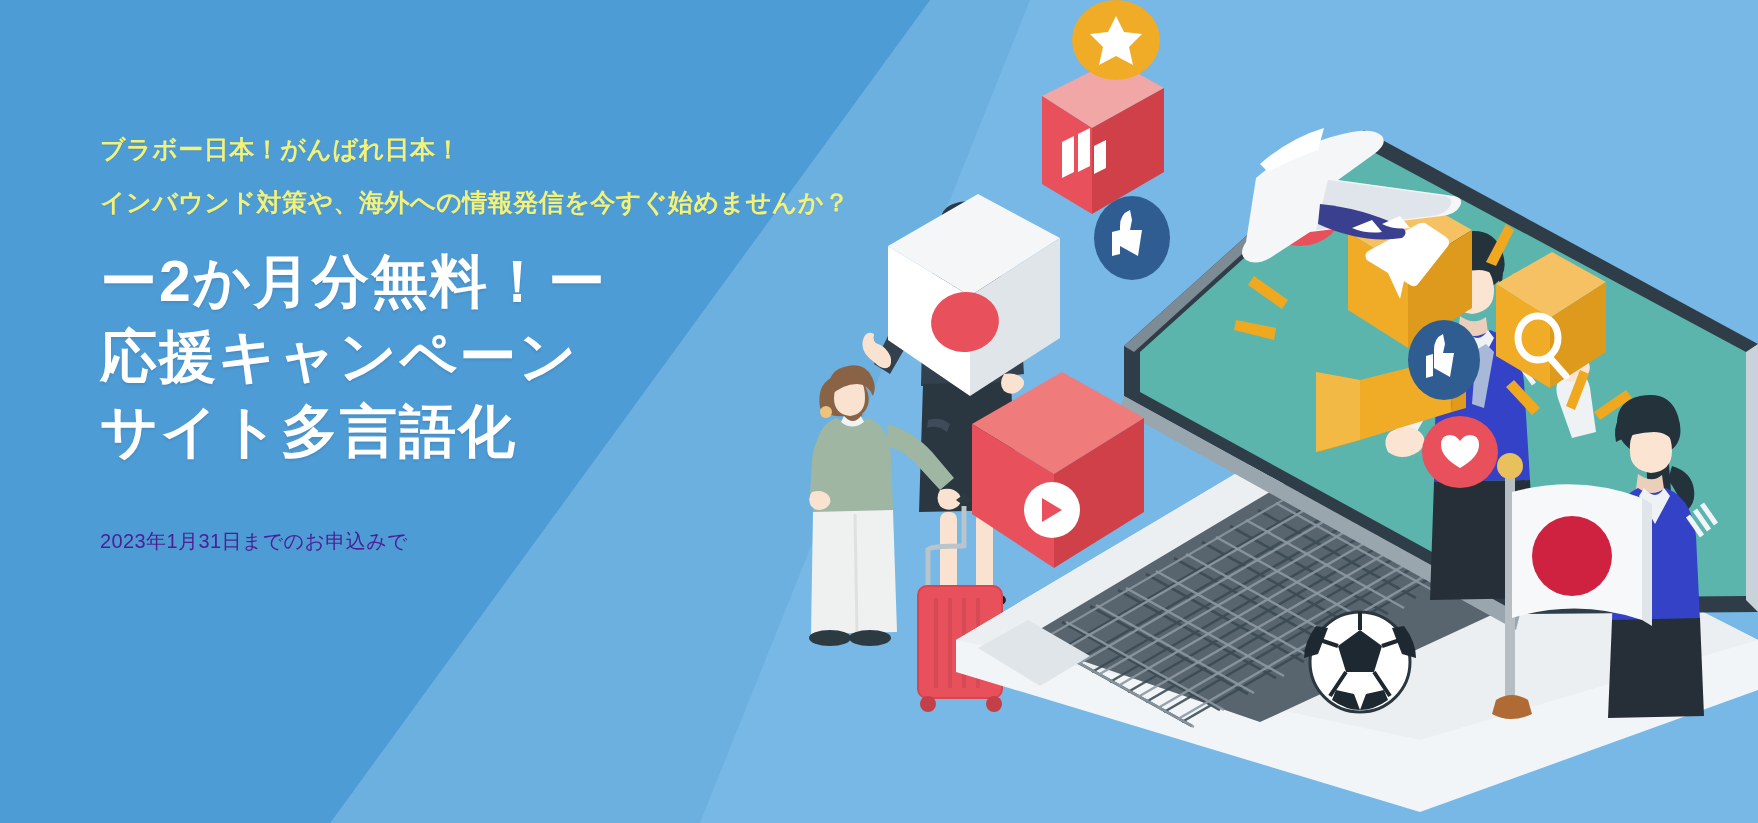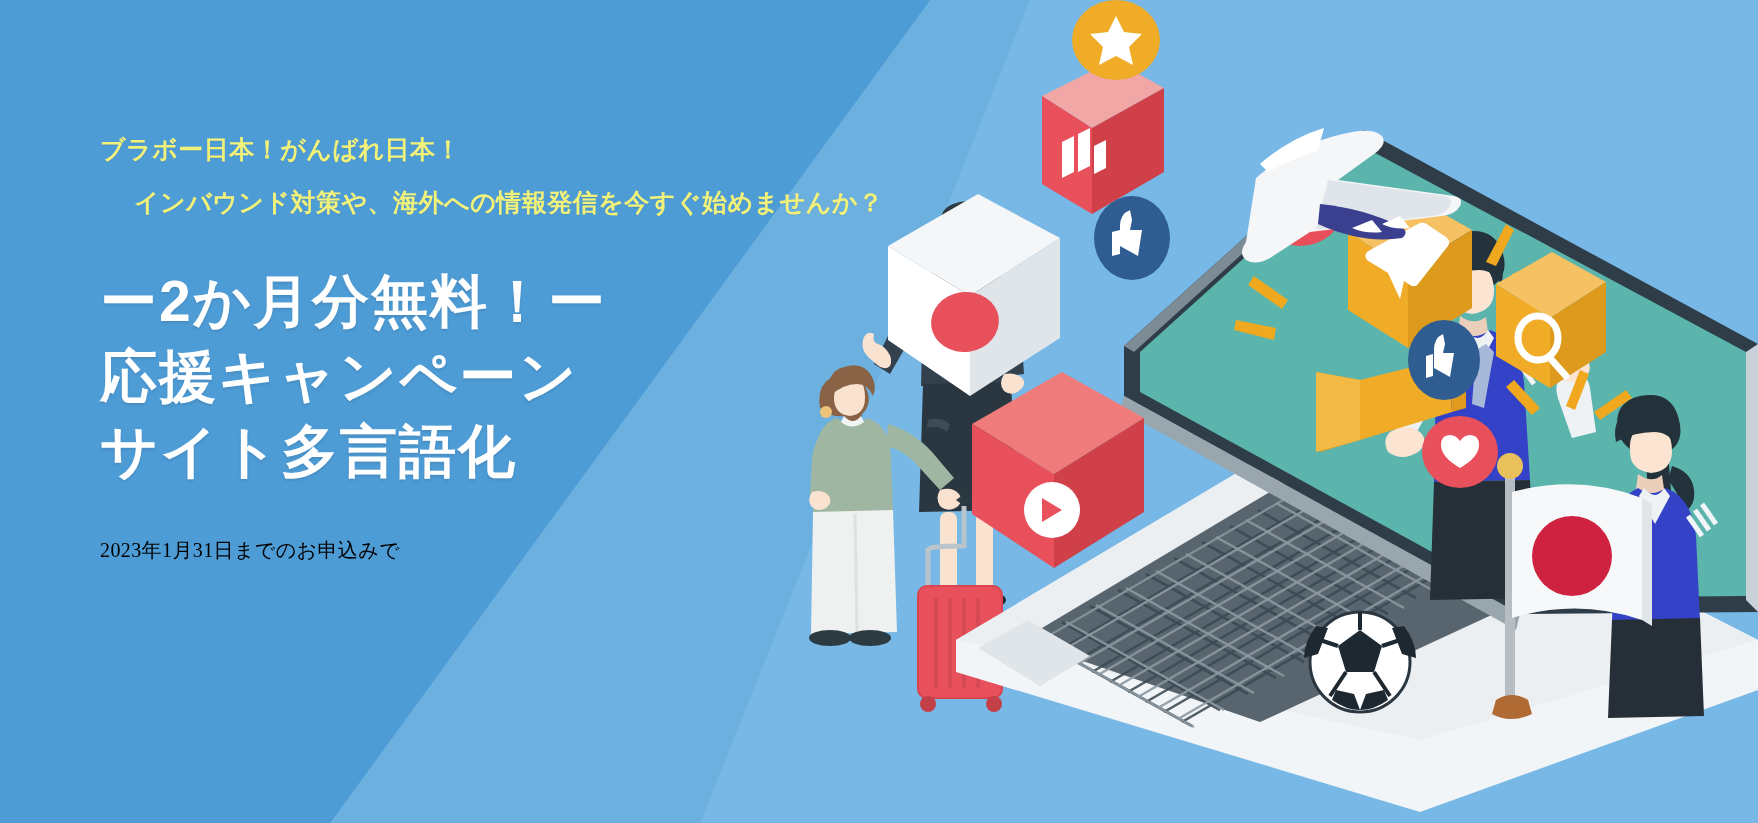--- a/index.html
+++ b/index.html
@@ -30,28 +30,28 @@
     background:#4e9cd6;
     clip-path: polygon(0 0, 930px 0, 330px 823px, 0 823px);
   }
 
   
   .copy{ position:absolute; left:100px; top:130px; width:820px; }
   .kicker{
     color:#f2f27a; font-weight:bold; font-size:25px; line-height:1.55;
     letter-spacing:.5px; text-shadow:0 1px 1px rgba(0,0,0,.08);
   }
-  .kicker.l2{ margin-top:14px;margin-left:34px; }
+  .kicker.l2{ margin-top:14px; }
   .headline{
     color:#ffffff; font-weight:bold; font-size:57px; line-height:1.32;
-    letter-spacing:2px; margin-top:42px;
+    letter-spacing:2px; margin-top:22px;
     text-shadow:0 2px 3px rgba(0,0,0,.10);
   }
   .headline .hl-line{ display:block; white-space:nowrap; }
-  .finecopy{ margin-top:43px; color:#000000; font-size:20px; line-height:1.85; letter-spacing:.4px;font-family:Liberation Serif, serif; }
+  .finecopy{ margin-top:54px; color:#4c1d95; font-size:20px; line-height:1.85; letter-spacing:.4px; }
 
   
   .illus{ position:absolute; left:760px; top:0; width:998px; height:823px; }
   .illus svg{ display:block; width:100%; height:100%; }
 </style>
 </head>
 <body>
 
 <div class="banner">
 

